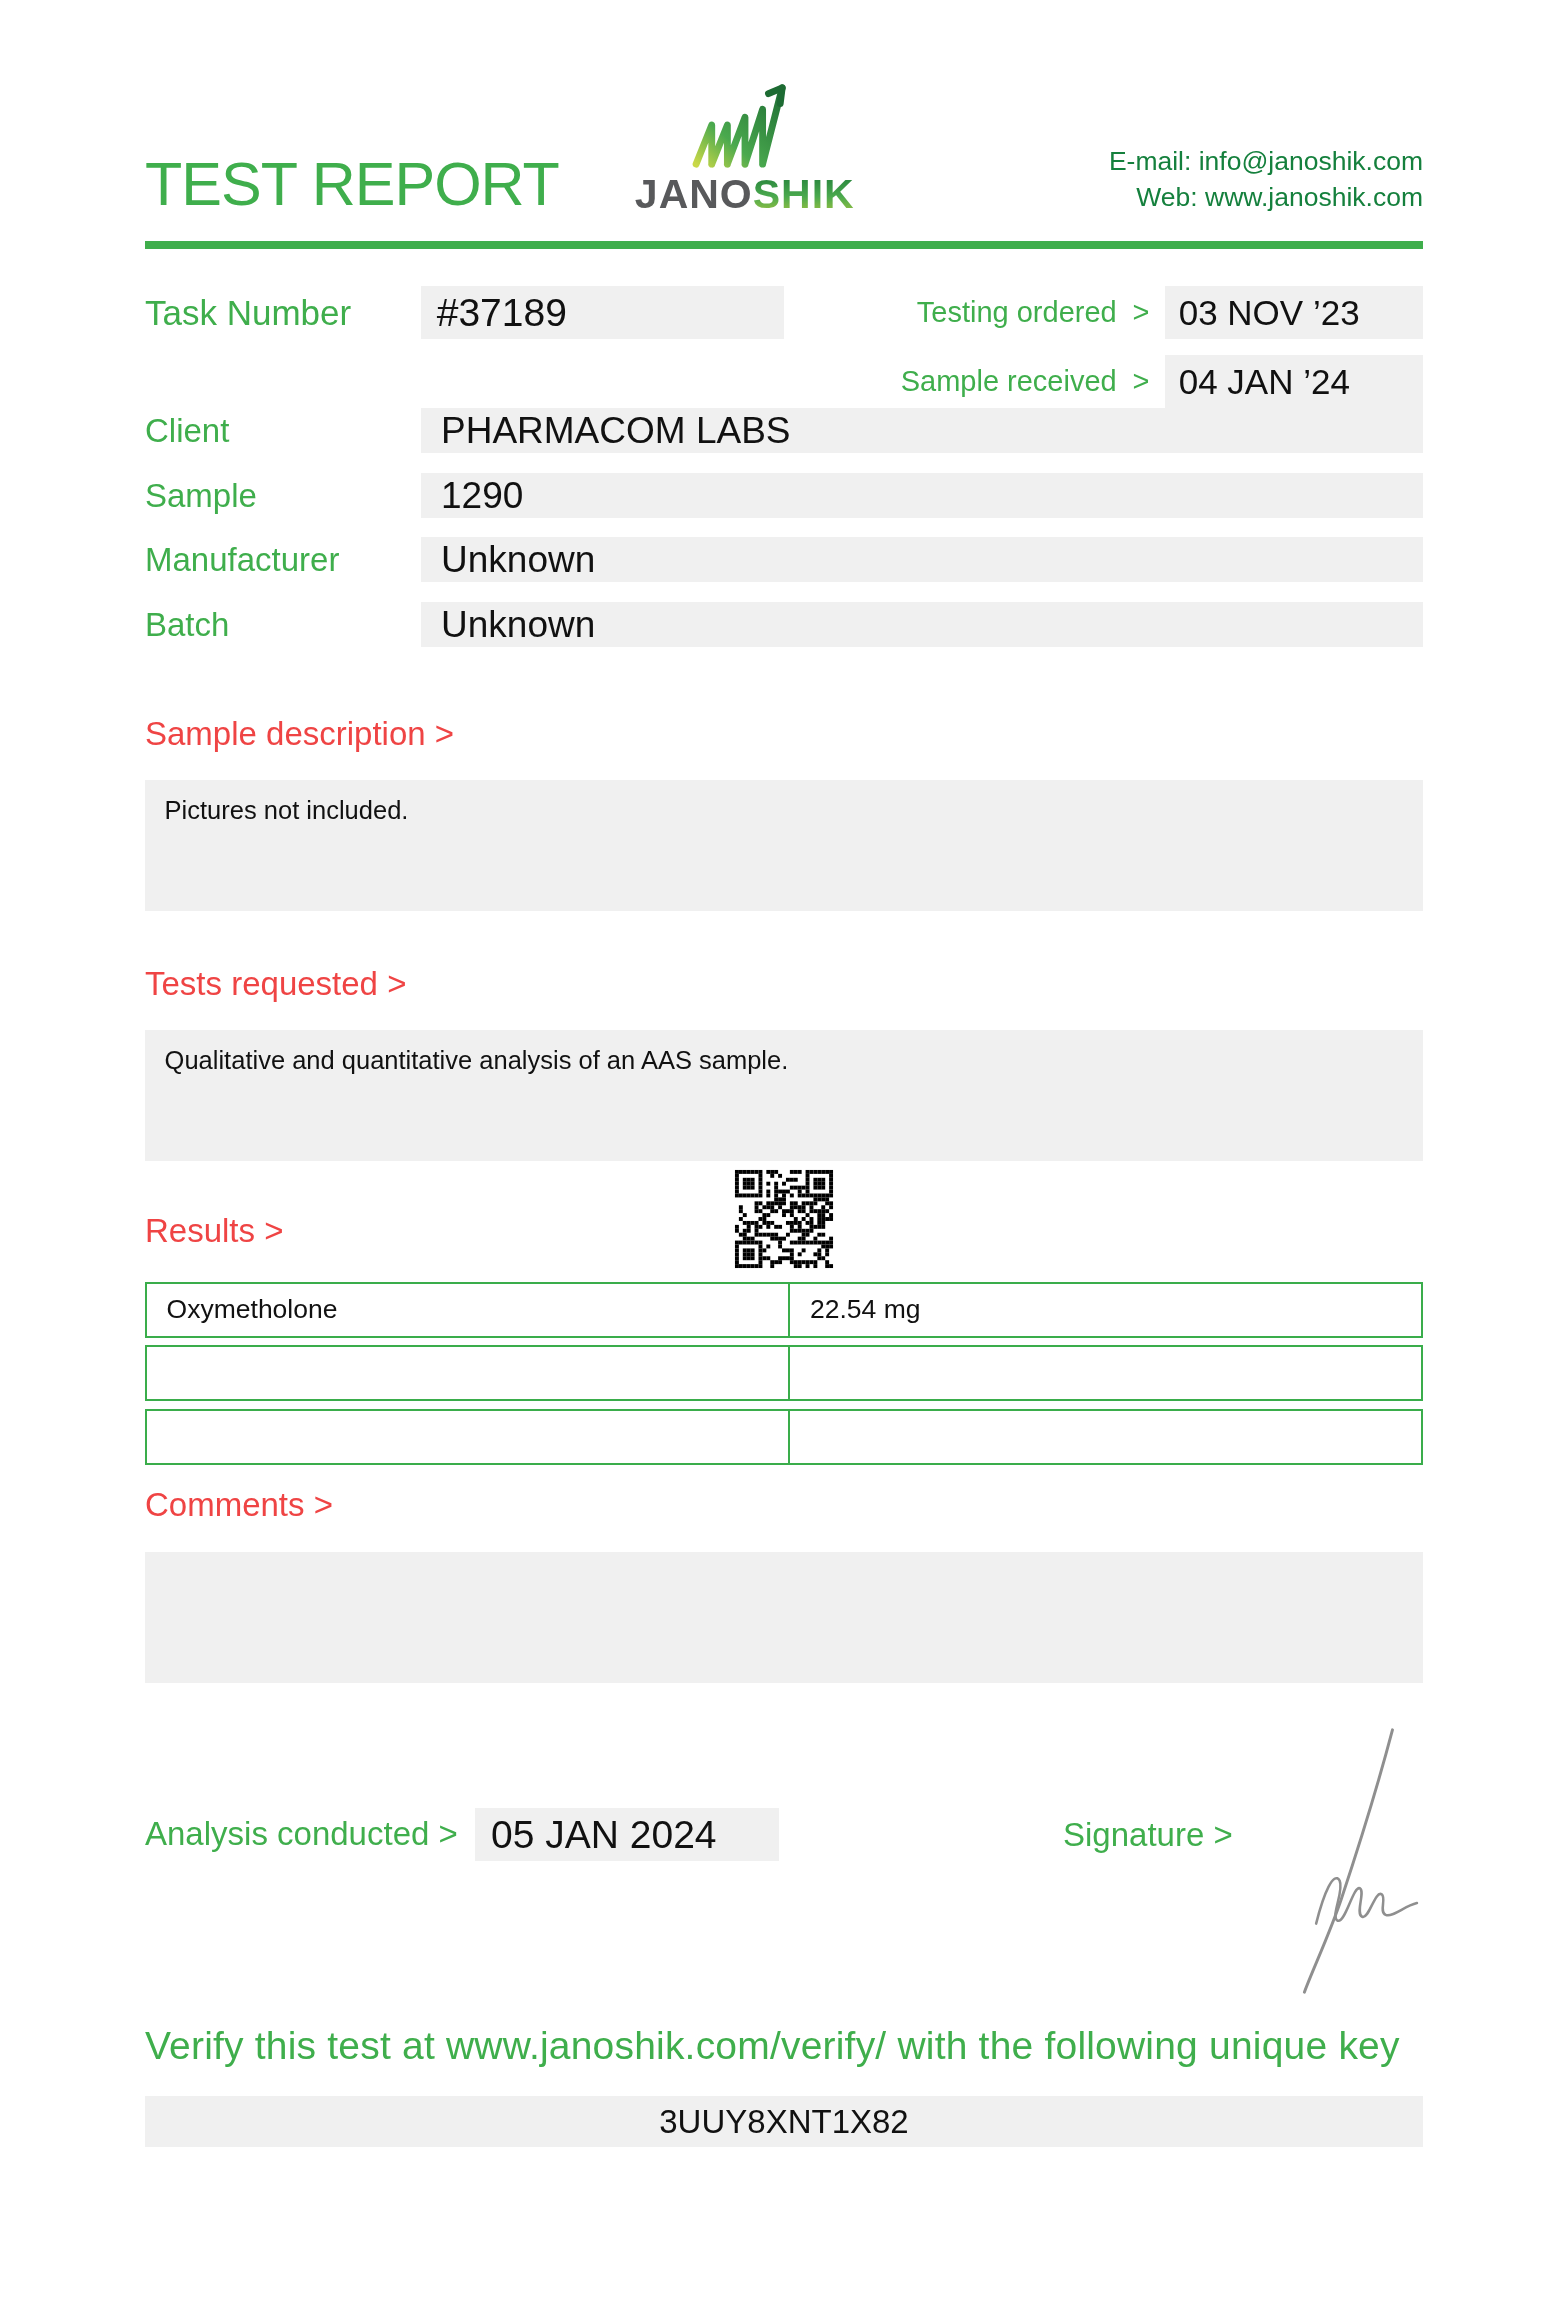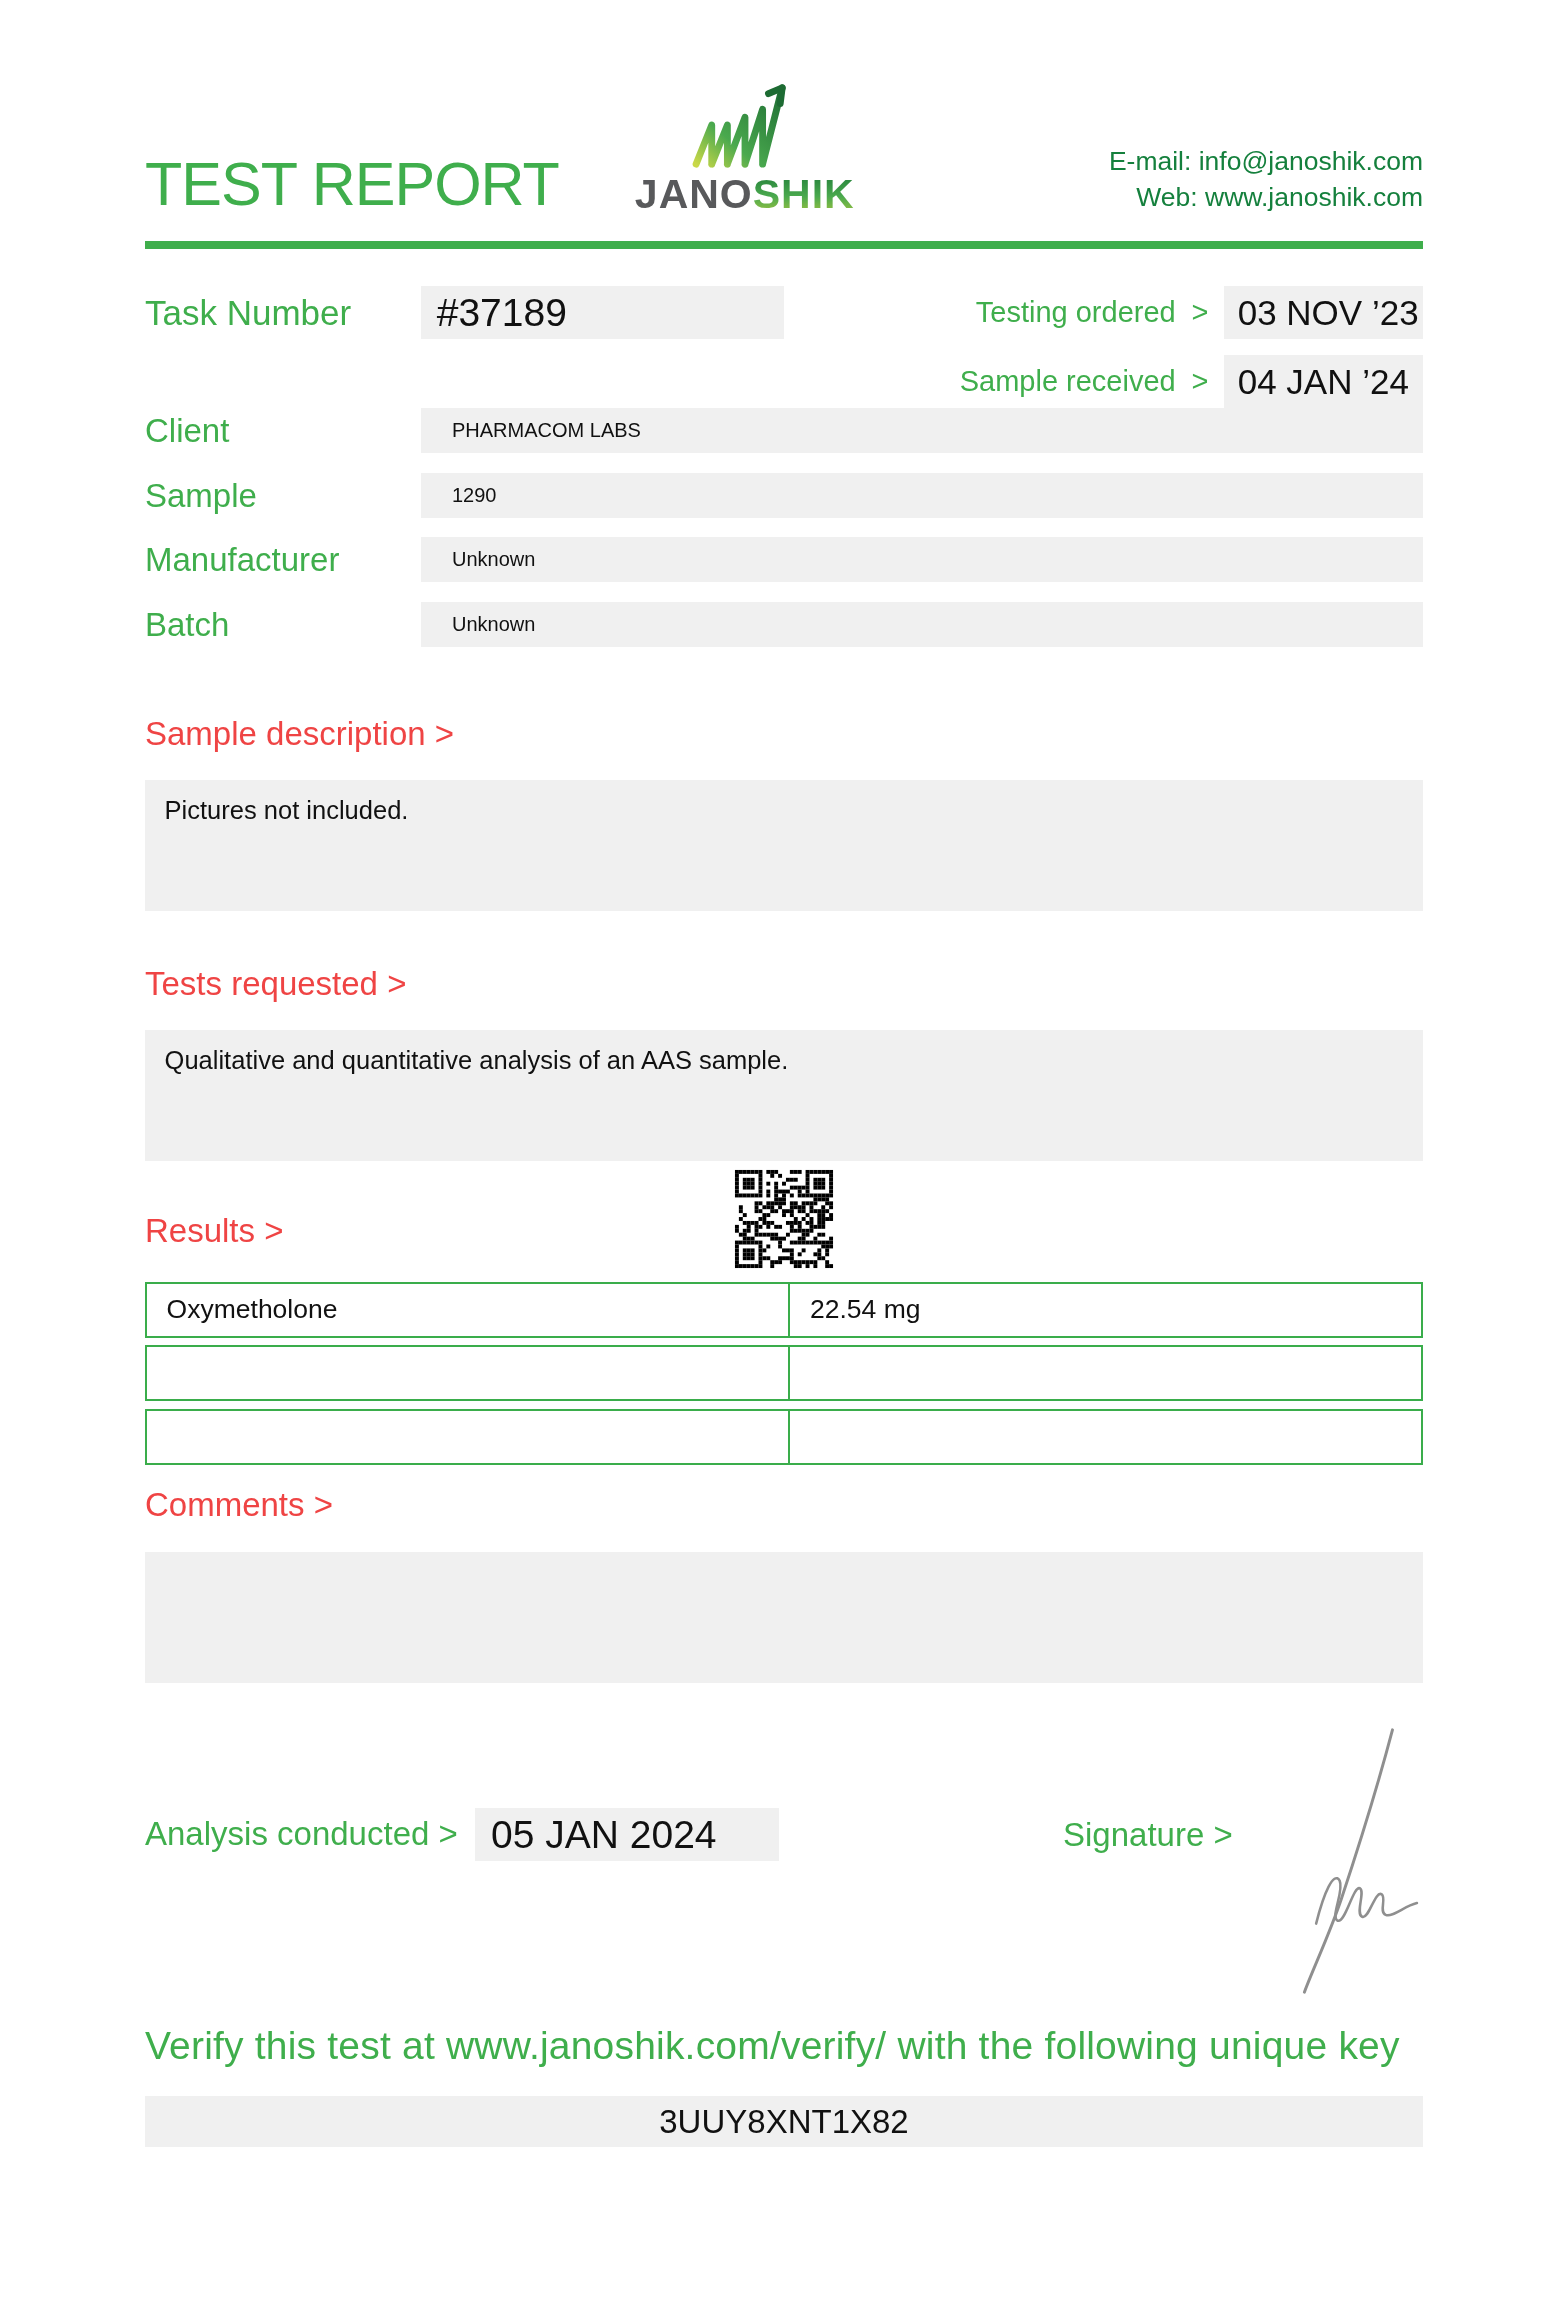--- a/index.html
+++ b/index.html
@@ -21,27 +21,27 @@
   .task-row{display:flex;margin-top:37px;}
   .task-left{display:flex;align-items:center;height:53px;}
   .g-label{color:#3fae4c;}
   .task-label{font-size:35px;width:276px;}
   .gray-box{background:#f0f0f0;}
   .task-value{width:363px;height:53px;line-height:53px;font-size:39px;font-weight:500;padding-left:15.7px;box-sizing:border-box;}
   .dates{margin-left:auto;display:flex;flex-direction:column;gap:15.7px;}
   .date-row{display:flex;align-items:center;justify-content:flex-end;}
   .date-label{font-size:29px;color:#3fae4c;}
   .arrow{font-size:29px;color:#3fae4c;margin:0 15.7px;font-weight:500;}
-  .date-value{width:199px;height:53px;line-height:53px;font-size:35px;font-weight:500;padding-left:13.7px;box-sizing:border-box;}
+  .date-value{width:258px;height:53px;line-height:53px;font-size:35px;font-weight:500;padding-left:13.7px;box-sizing:border-box;}
 
   
   .info-section{}
   .info-row{display:flex;margin-bottom:19.6px;}
   .info-label{width:276px;font-size:33px;color:#3fae4c;line-height:45px;}
-  .info-value{flex:1;height:45px;line-height:45px;font-size:20px;padding-left:31px;box-sizing:border-box;}
+  .info-value{flex:1;height:45px;line-height:45px;font-size:37px;padding-left:20px;box-sizing:border-box;}
 
   
   .section-heading{font-size:33px;color:#ef4444;line-height:1.1;}
   .content-box{margin-top:28px;height:131px;box-sizing:border-box;padding:15.7px 19.6px;font-size:25.5px;}
   .sec-desc{margin-top:69px;}
   .sec-tests{margin-top:55px;}
 
   
   .sec-results{position:relative;padding-top:52px;}
   .qr{position:absolute;left:588px;top:6.9px;width:102px;height:102px;}

